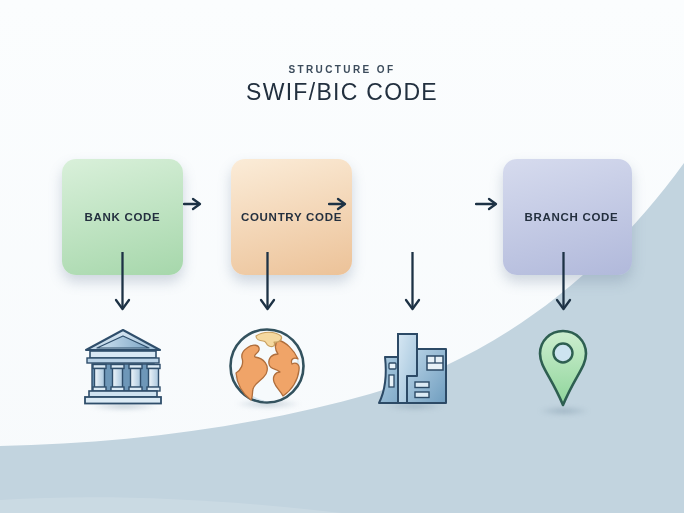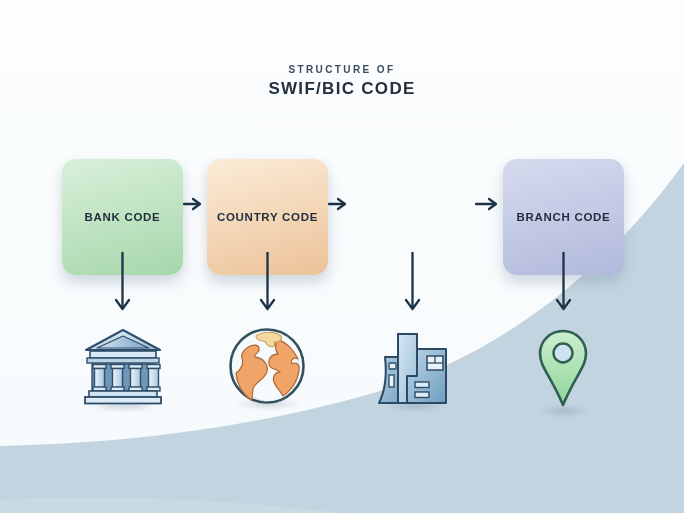--- a/index.html
+++ b/index.html
@@ -10,35 +10,35 @@
     background:linear-gradient(180deg,#fbfdfe 0%,#f7fafc 100%);
     font-family:"Liberation Sans", sans-serif;
   }
   .wave-svg{position:absolute;left:0;top:0;width:684px;height:513px;z-index:0;}
   .header{position:absolute;left:0;top:64px;width:684px;text-align:center;z-index:2;}
   .eyebrow{
     font-size:10px;font-weight:700;letter-spacing:2.4px;
     color:var(--eyebrow,#3c4c5c);margin:0 0 4px 0;
   }
   .main-title{
-    font-size:17px;font-weight:700;letter-spacing:1.3px;
+    font-size:23px;font-weight:400;letter-spacing:1.3px;
     color:var(--title,#22303f);margin:0;text-align:center;
   }
   .code-box{
     position:absolute;top:159px;width:121px;height:116px;
     border-radius:14px;
     box-shadow:0 7px 13px rgba(110,130,155,.30);
     display:flex;align-items:center;justify-content:center;
     z-index:2;
   }
   .code-box .box-label{
     font-size:11.5px;font-weight:700;letter-spacing:.7px;
     color:var(--box-text,#232f3e);white-space:nowrap;
   }
-  .box-0{left:62px;}  .box-1{left:207px;}  .box-2{left:352px;}  .box-3{left:503px;}
+  .box-0{left:62px;}  .box-1{left:207px;}  .box-2{left:352px;}  .box-3{left:503px;padding-left:8px;}
   .h-arrow{position:absolute;top:197px;z-index:2;}
   .h-arrow-0{left:183px;} .h-arrow-1{left:328px;} .h-arrow-2{left:475px;}
   .v-arrow{position:absolute;top:252px;z-index:2;}
   .v-arrow-0{left:114px;} .v-arrow-1{left:259px;} .v-arrow-2{left:404px;} .v-arrow-3{left:555px;}
   .arrow-stroke{stroke:var(--arrow,#1d3245);fill:none;stroke-width:2.3;stroke-linecap:round;stroke-linejoin:round;}
   .icon{position:absolute;z-index:2;}
   .icon-shadow{
     position:absolute;z-index:1;border-radius:50%;
     background:radial-gradient(ellipse at center, rgba(100,128,150,.38) 0%, rgba(100,128,150,0) 70%);
     filter:blur(2px);
@@ -55,21 +55,21 @@
   </svg>
 
   <div class="header">
     <div class="eyebrow">STRUCTURE OF</div>
     <h1 class="main-title">SWIF/BIC CODE</h1>
   </div>
 
   <div class="code-box box-0" style="background: linear-gradient(165deg, rgb(217, 240, 218) 0%, rgb(166, 215, 171) 100%);">
     <span class="box-label">BANK CODE</span>
   </div>
-  <div class="code-box box-1" style="background: linear-gradient(165deg, rgb(251, 236, 216) 0%, rgb(236, 194, 152) 100%);">
+  <div class="code-box box-1" style="background: linear-gradient(165deg, rgb(251, 236, 216) 0%, rgb(236, 194, 152) 100%); margin-left: 24px;">
     <span class="box-label">COUNTRY CODE</span>
   </div>
   <div class="code-box box-3" style="background: linear-gradient(165deg, rgb(214, 219, 238) 0%, rgb(177, 185, 219) 100%);">
     <span class="box-label">BRANCH CODE</span>
   </div>
 
   <svg class="h-arrow h-arrow-0" width="23" height="14">
     <line class="arrow-stroke" x1="1" y1="7" x2="15" y2="7"></line>
     <polyline class="arrow-stroke" points="10,2 17,7 10,12"></polyline>
   </svg>

